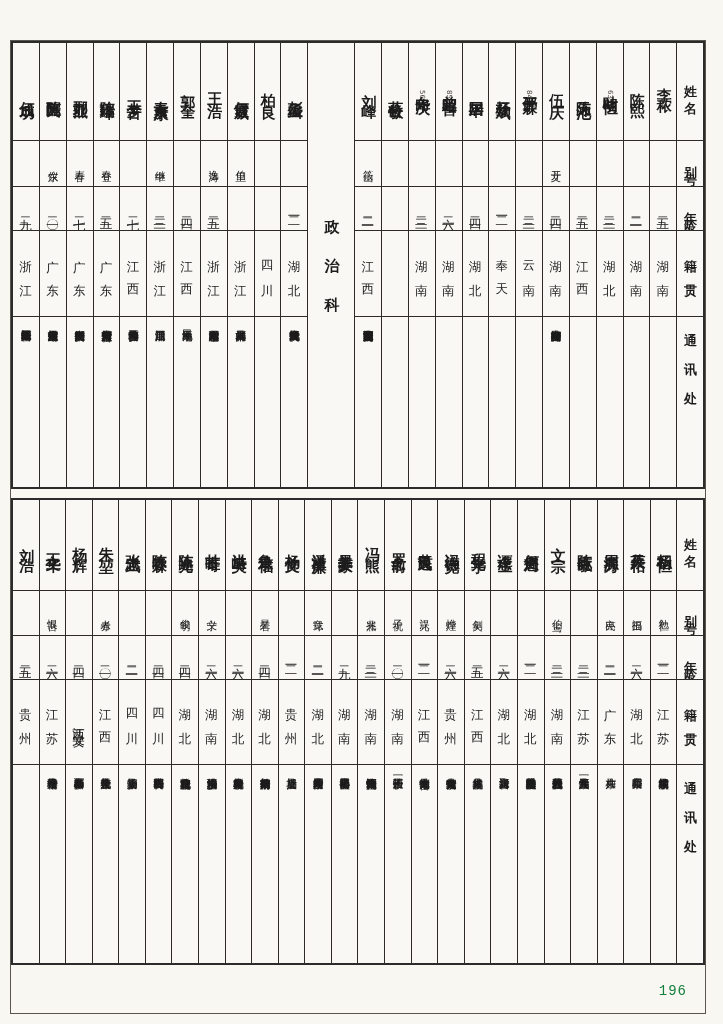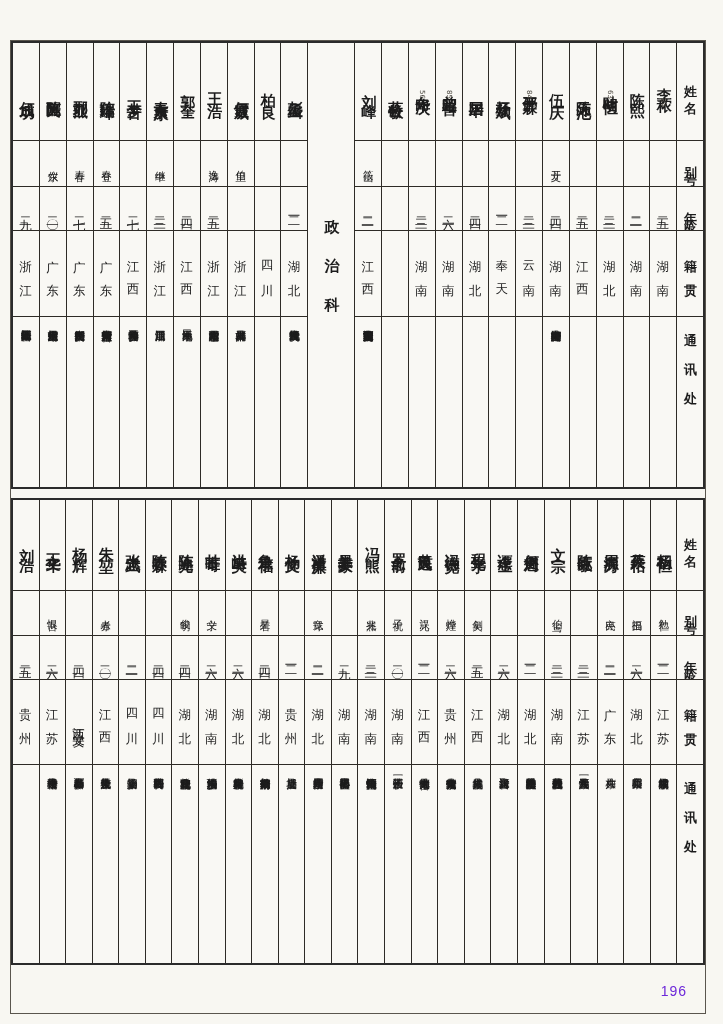--- a/index.html
+++ b/index.html
@@ -18,21 +18,21 @@
   .vtext{writing-mode:vertical-rl;text-orientation:upright;line-height:1.05;}
   .t-name{font-size:15px;font-weight:700;}
   .t-hdr{font-size:13px;font-weight:700;}
   .t-alias{font-size:10.5px;}
   .t-age{font-size:12.5px;}
   .t-origin{font-size:12.5px;}
   .t-addr{font-size:10.5px;line-height:1.08;max-height:100%;}
   .t-section{font-size:15px;font-weight:600;letter-spacing:2.6em;}
   .note{font-size:7px;color:#4a463e;writing-mode:vertical-rl;margin-top:1px;letter-spacing:0;}
   .namewrap{display:flex;flex-direction:column;align-items:center;}
-  .footer{position:absolute;right:18px;bottom:14px;font-family:Liberation Sans, sans-serif;font-size:14px;color:#6d28d9;letter-spacing:1px;}
+  .footer{position:absolute;right:18px;bottom:14px;font-family:Liberation Mono, monospace;font-size:14px;color:#15803d;letter-spacing:1px;}
 </style>
 </head>
 <body>
 
 <div class="frame">
   <div id="tbl-top" class="tbl tbl-top">
       <div class="column">
         <div class="cell c-name">
           <span class="vtext t-hdr" style="letter-spacing: 1.3em;">姓名</span>
         </div>

